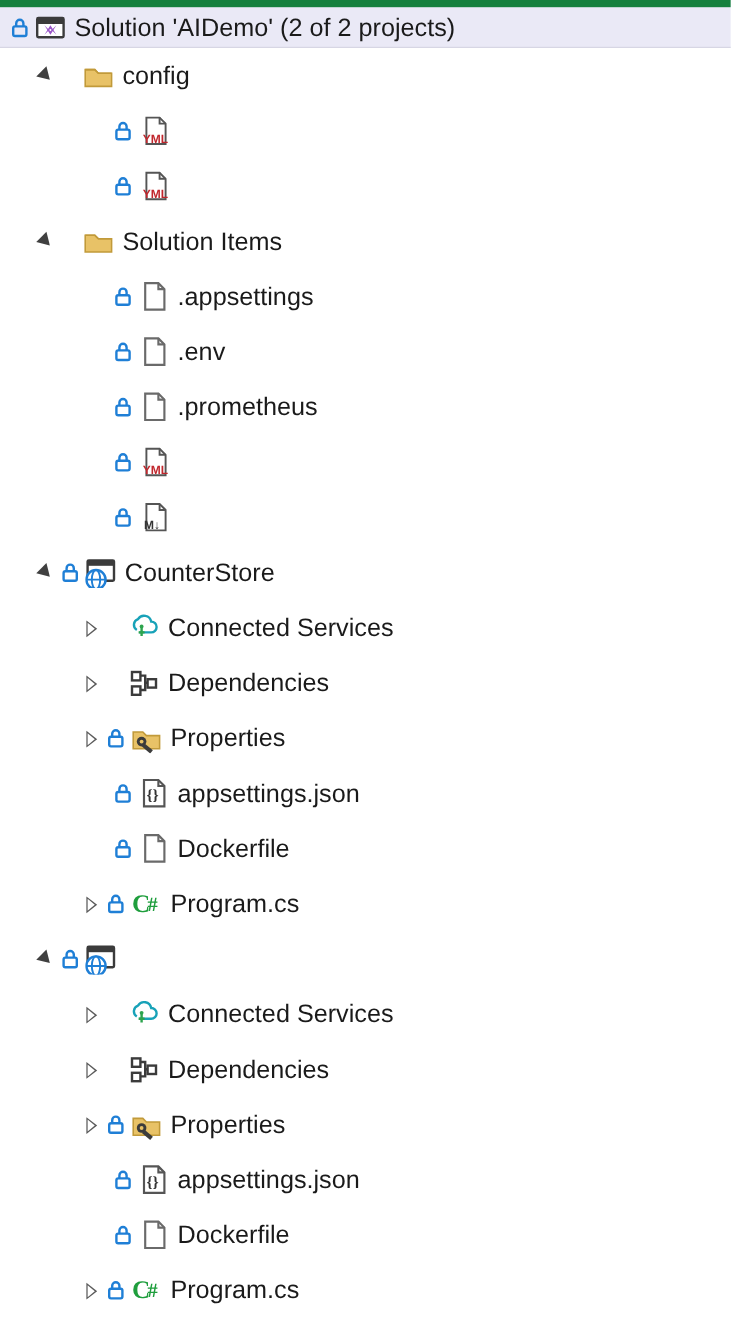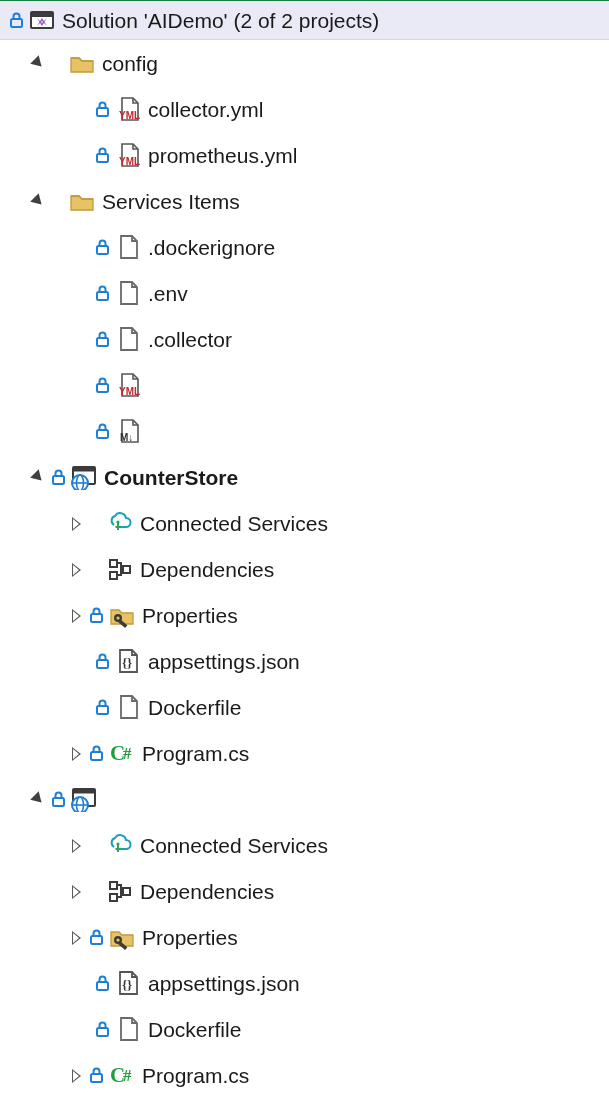--- a/index.html
+++ b/index.html
@@ -13,21 +13,21 @@
       color: #1a1a1a;
       user-select: none;
       overflow: hidden;
     }
     .root-row {
       height: 40px;
       background: #eae9f6;
       display: flex;
       align-items: center;
       padding-left: 6px;
-      border-top: 1px solid #15803d;
+      border-top: 6px solid #15803d;
       border-bottom: 1px solid #d7d6e4;
     }
     .row {
       height: 46px;
       display: flex;
       align-items: center;
       padding-left: 6px;
       white-space: nowrap;
     }
     .indent { display: inline-block; height: 1px; }
@@ -77,21 +77,21 @@
     .lock svg { display:block; }
     .icon {
       width: 28px; height: 26px;
       display: inline-flex;
       align-items: center;
       justify-content: center;
       margin-right: 6px;
     }
     .icon svg { display:block; }
     .label { padding-top: 2px; }
-    .bold { font-weight: 700; text-align: center; }
+    .bold { font-weight: 400; text-align: center; }
   </style>
 </head>
 <body>
 
 <svg width="0" height="0" style="position:absolute">
   <defs>
     <g id="i-lock">
       <rect x="2" y="8" width="11" height="8" rx="1.5" fill="none" stroke="#1f7fd6" stroke-width="2"></rect>
       <path d="M4.5 8 V5.5 a3 3 0 0 1 6 0 V8" fill="none" stroke="#1f7fd6" stroke-width="2"></path>
     </g>
@@ -187,63 +187,61 @@
   <span class="lock">
       <svg width="15" height="18">
         <use href="#i-lock"></use>
       </svg>
     </span>
   <span class="icon">
       <svg width="26" height="26">
         <use href="#i-yml"></use>
       </svg>
     </span>
-  <span class="label">collector.yml</span>
 </div>
 <div class="row">
   <span class="indent" style="width:86px"></span>
   <span class="lock">
       <svg width="15" height="18">
         <use href="#i-lock"></use>
       </svg>
     </span>
   <span class="icon">
       <svg width="26" height="26">
         <use href="#i-yml"></use>
       </svg>
     </span>
-  <span class="label">prometheus.yml</span>
 </div>
 
 <div class="row">
   <span class="indent" style="width:22px"></span>
   <span class="expander">
       <span class="tri-solid"></span>
     </span>
   <span class="gap"></span>
   <span class="icon">
       <svg width="26" height="26">
         <use href="#i-folder"></use>
       </svg>
     </span>
-  <span class="label">Services Items</span>
+  <span class="label">Solution Items</span>
 </div>
 <div class="row">
   <span class="indent" style="width:86px"></span>
   <span class="lock">
       <svg width="15" height="18">
         <use href="#i-lock"></use>
       </svg>
     </span>
   <span class="icon">
       <svg width="26" height="26">
         <use href="#i-file"></use>
       </svg>
     </span>
-  <span class="label">.dockerignore</span>
+  <span class="label">.appsettings</span>
 </div>
 <div class="row">
   <span class="indent" style="width:86px"></span>
   <span class="lock">
       <svg width="15" height="18">
         <use href="#i-lock"></use>
       </svg>
     </span>
   <span class="icon">
       <svg width="26" height="26">
@@ -257,21 +255,21 @@
   <span class="lock">
       <svg width="15" height="18">
         <use href="#i-lock"></use>
       </svg>
     </span>
   <span class="icon">
       <svg width="26" height="26">
         <use href="#i-file"></use>
       </svg>
     </span>
-  <span class="label">.collector</span>
+  <span class="label">.prometheus</span>
 </div>
 <div class="row">
   <span class="indent" style="width:86px"></span>
   <span class="lock">
       <svg width="15" height="18">
         <use href="#i-lock"></use>
       </svg>
     </span>
   <span class="icon">
       <svg width="26" height="26">

